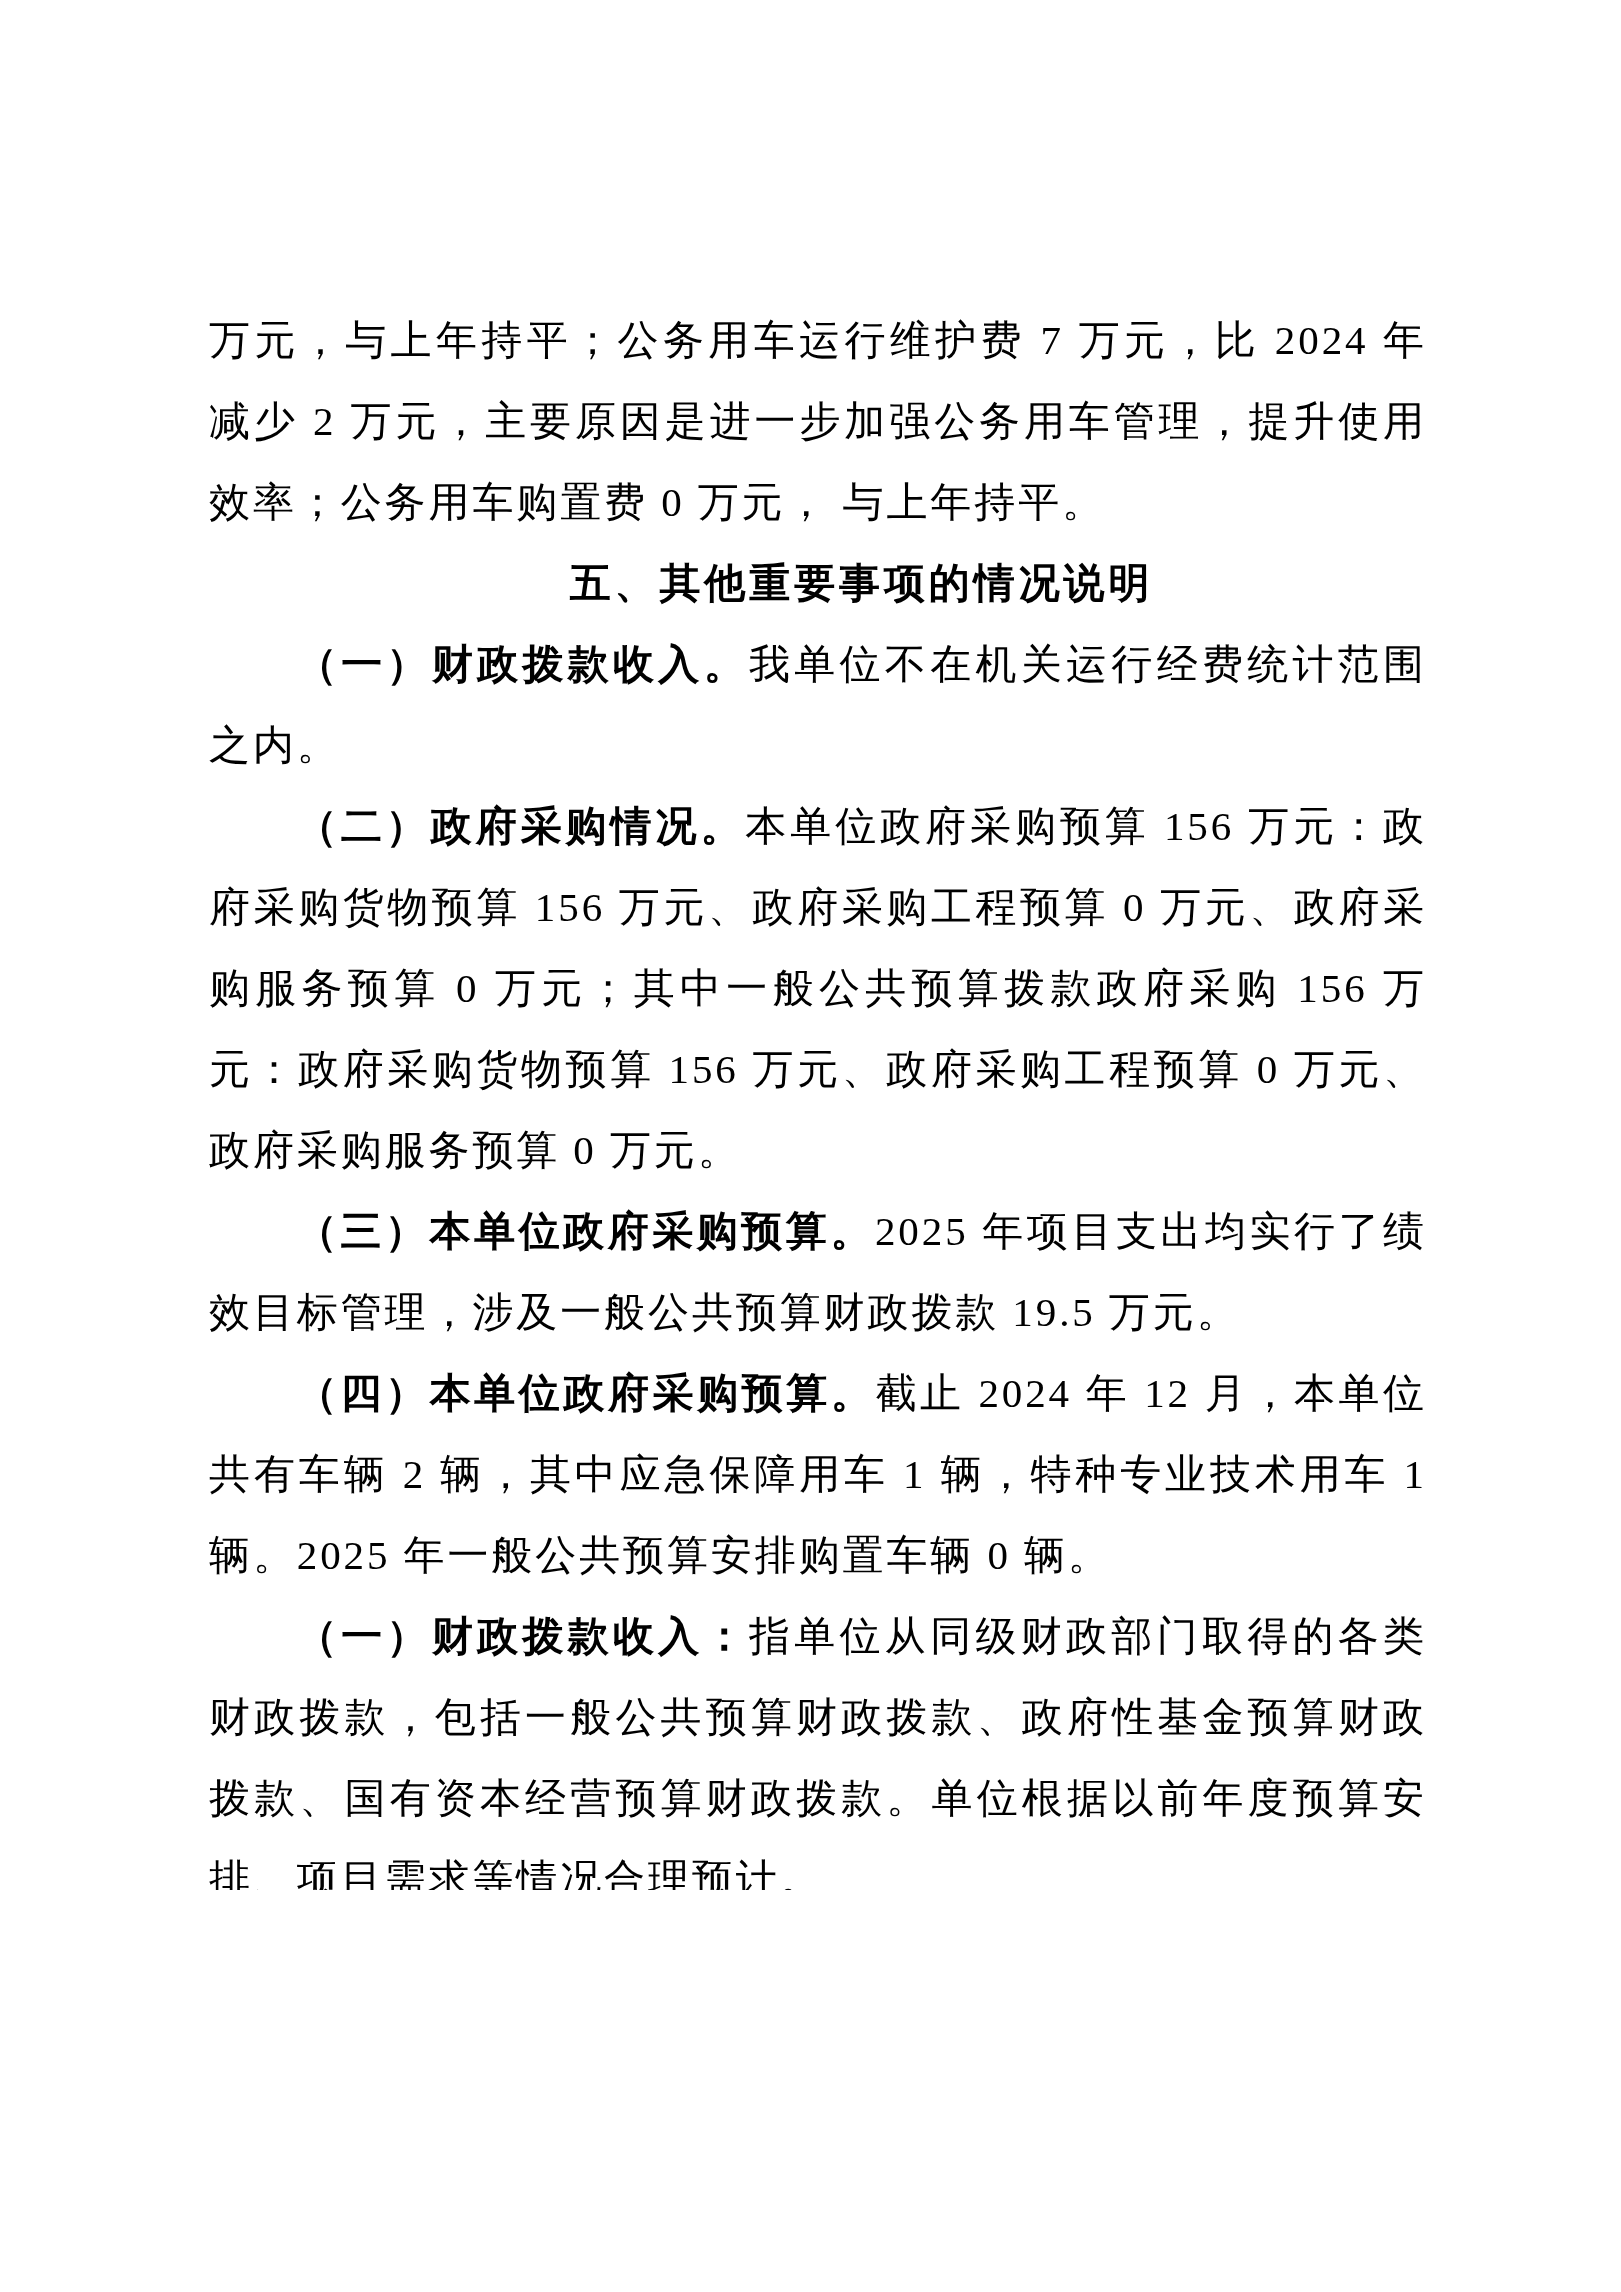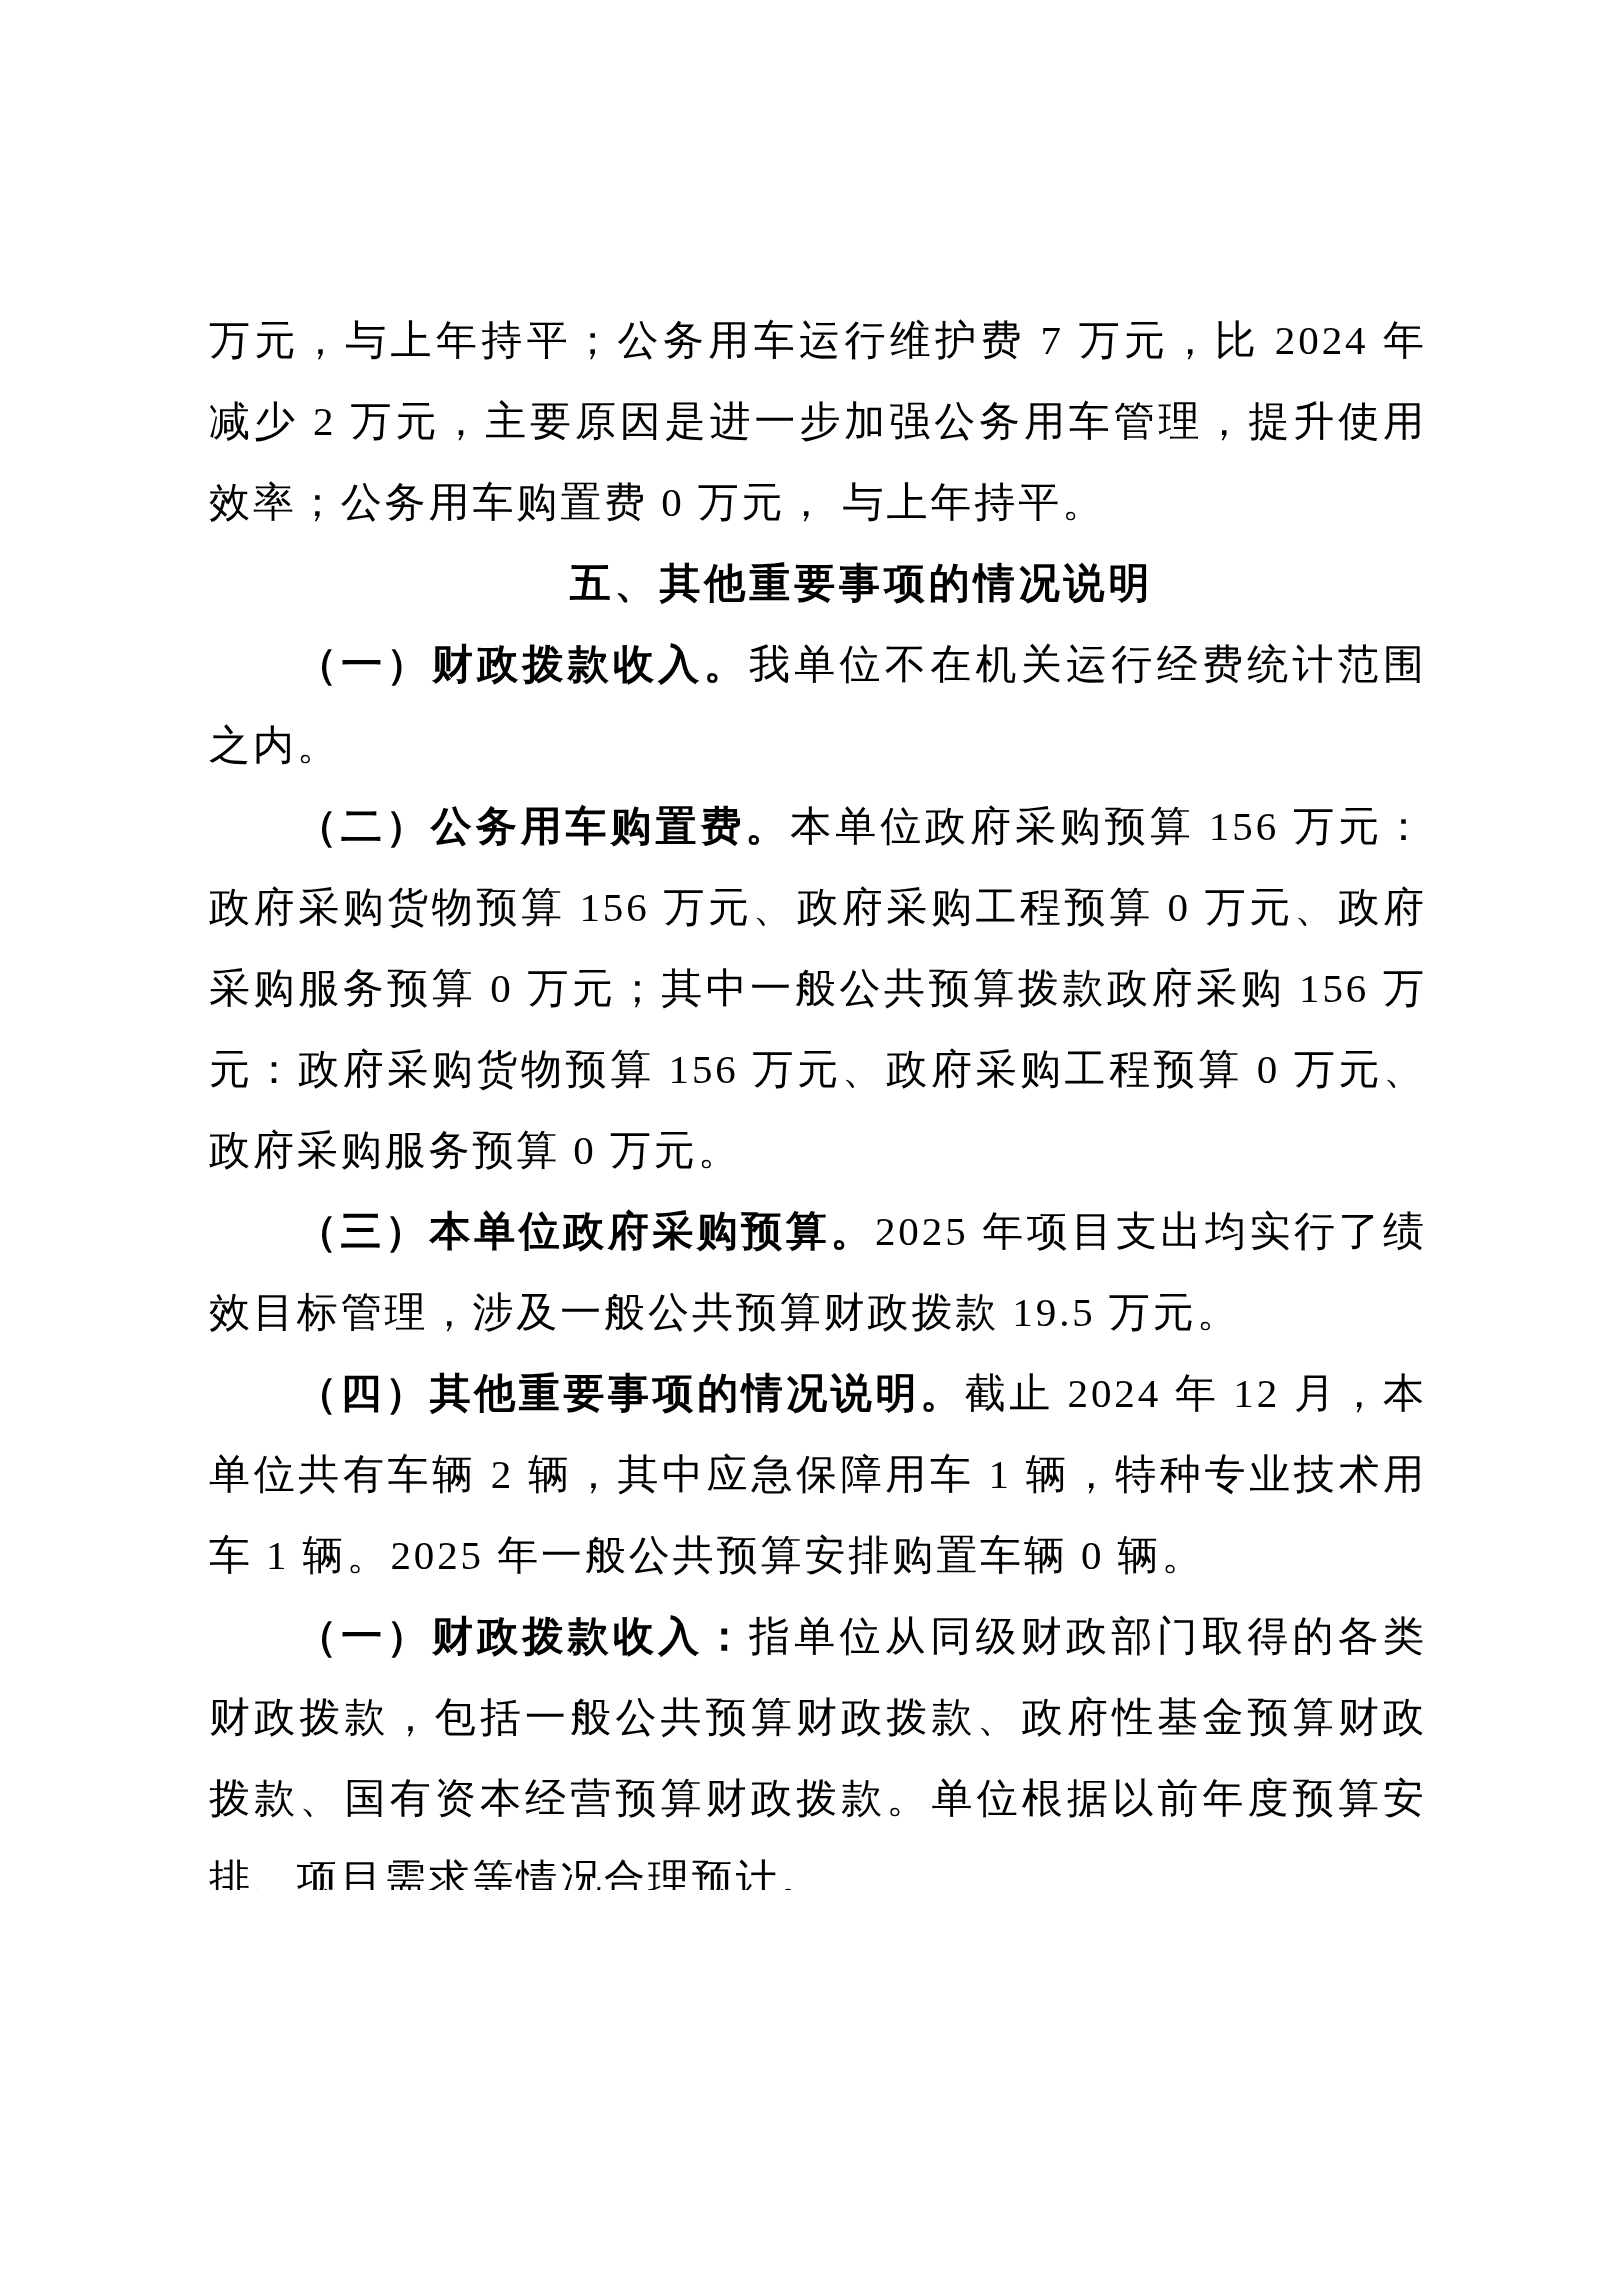--- a/index.html
+++ b/index.html
@@ -57,21 +57,21 @@
   }
 </style>
 </head>
 <body>
 
 <div class="page">
   <main class="doc-body" id="doc-body">
       <p class="para body"><span class="run">万元，与上年持平；公务用车运行维护费 7 万元，比 2024 年减少 2 万元，主要原因是进一步加强公务用车管理，提升使用效率；公务用车购置费 0 万元， 与上年持平。</span></p>
       <p class="para section-heading indent"><span class="run bold">五、其他重要事项的情况说明</span></p>
       <p class="para body indent"><span class="run bold">（一）财政拨款收入。</span><span class="run">我单位不在机关运行经费统计范围之内。</span></p>
-      <p class="para body indent"><span class="run bold">（二）公务用车购置费。</span><span class="run">本单位政府采购预算 156 万元：政府采购货物预算 156 万元、政府采购工程预算 0 万元、政府采购服务预算 0 万元；其中一般公共预算拨款政府采购 156 万元：政府采购货物预算 156 万元、政府采购工程预算 0 万元、政府采购服务预算 0 万元。</span></p>
+      <p class="para body indent"><span class="run bold">（二）政府采购情况。</span><span class="run">本单位政府采购预算 156 万元：政府采购货物预算 156 万元、政府采购工程预算 0 万元、政府采购服务预算 0 万元；其中一般公共预算拨款政府采购 156 万元：政府采购货物预算 156 万元、政府采购工程预算 0 万元、政府采购服务预算 0 万元。</span></p>
       <p class="para body indent"><span class="run bold">（三）本单位政府采购预算。</span><span class="run">2025 年项目支出均实行了绩效目标管理，涉及一般公共预算财政拨款 19.5 万元。</span></p>
-      <p class="para body indent"><span class="run bold">（四）其他重要事项的情况说明。</span><span class="run">截止 2024 年 12 月，本单位共有车辆 2 辆，其中应急保障用车 1 辆，特种专业技术用车 1 辆。2025 年一般公共预算安排购置车辆 0 辆。</span></p>
+      <p class="para body indent"><span class="run bold">（四）本单位政府采购预算。</span><span class="run">截止 2024 年 12 月，本单位共有车辆 2 辆，其中应急保障用车 1 辆，特种专业技术用车 1 辆。2025 年一般公共预算安排购置车辆 0 辆。</span></p>
       <p class="para body indent"><span class="run bold">（一）财政拨款收入：</span><span class="run">指单位从同级财政部门取得的各类财政拨款，包括一般公共预算财政拨款、政府性基金预算财政拨款、国有资本经营预算财政拨款。单位根据以前年度预算安排、项目需求等情况合理预计。</span></p>
       <p class="para section-heading indent"><span class="run bold">六、专业性名词解释</span></p>
     </main>
   <div class="page-number">— 3 —</div>
 </div>
 
 
 </body></html>

